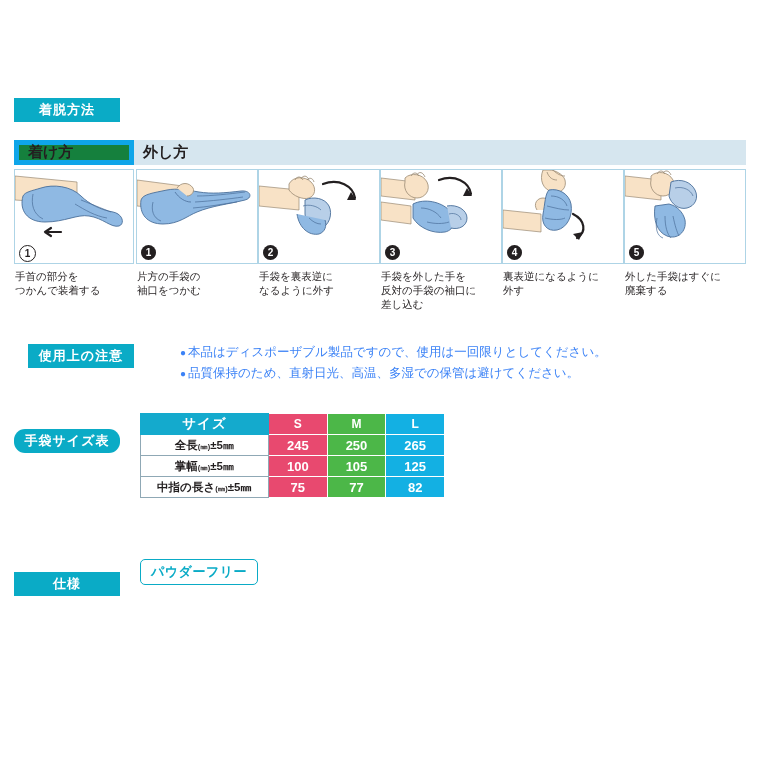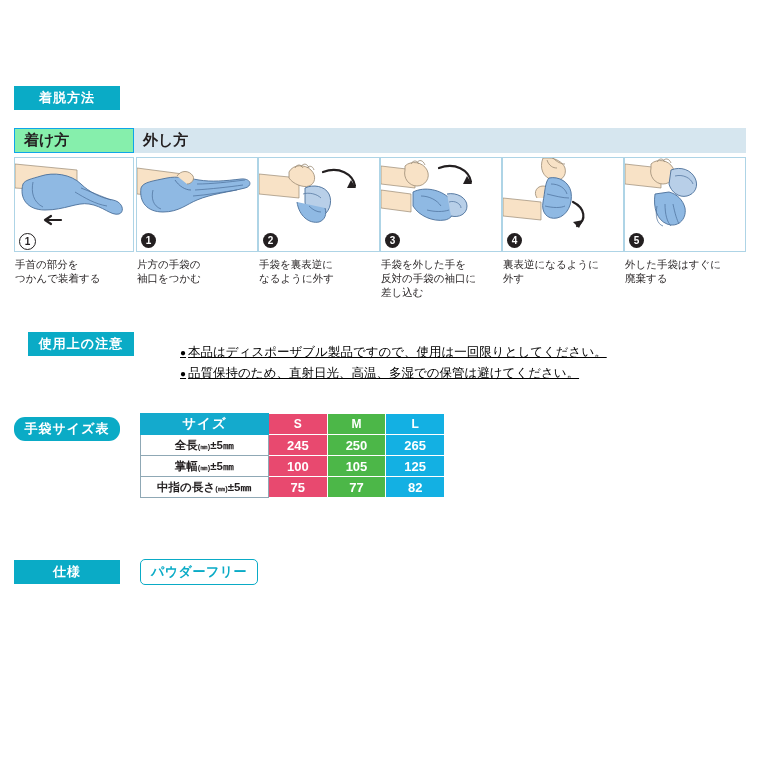--- a/index.html
+++ b/index.html
@@ -21,20 +21,21 @@
     background: #0aabc6;
     color: #ffffff;
     font-weight: bold;
     font-size: 13px;
     letter-spacing: 1px;
     text-align: center;
     display: flex;
     align-items: center;
     justify-content: center;
     box-sizing: border-box;
+    margin-top: 12px;
   }
 
   
   #sec-wear { position: absolute; left: 14px; top: 86px; width: 732px; }
   #sec-wear .badge { width: 106px; height: 24px; }
 
   .method-head {
     display: flex;
     margin-top: 18px;
     height: 25px;
@@ -43,22 +44,22 @@
     box-sizing: border-box;
     display: flex;
     align-items: center;
     padding-left: 9px;
     font-size: 15px;
     font-weight: bold;
     color: #231f20;
   }
   .mh-on {
     width: 120px;
-    background: #86efac;
-    border: 1px solid #0ea5e9;
+    background: #15803d;
+    border: 5px solid #0ea5e9;
   }
   .mh-off {
     width: 612px;
     background: #d6e6ef;
   }
 
   .panels {
     display: flex;
     margin-top: 4px;
   }
@@ -107,22 +108,21 @@
   
   .art svg { display: block; }
 
   
   #sec-caution { position: absolute; left: 14px; top: 329px; width: 732px; }
   #sec-caution .badge { width: 106px; height: 24px; position: absolute; left: 14px; top: 3px; }
   .caution-list {
     margin-left: 126px;
     font-size: 12.5px;
     line-height: 1.75;
-    color: #000000;
-    text-decoration: underline;
+    color: #3b82f6;
   }
   .caution-list li { list-style: none; }
   .caution-list .dot { font-size: 10px; margin-right: 2px; }
 
   
   #sec-size { position: absolute; left: 14px; top: 413px; width: 732px; }
   #sec-size .badge { width: 106px; height: 24px; position: absolute; left: 0; top: 4px; border-radius: 11px; }
   table.sizetable {
     margin-left: 126px;
     border-collapse: collapse;

